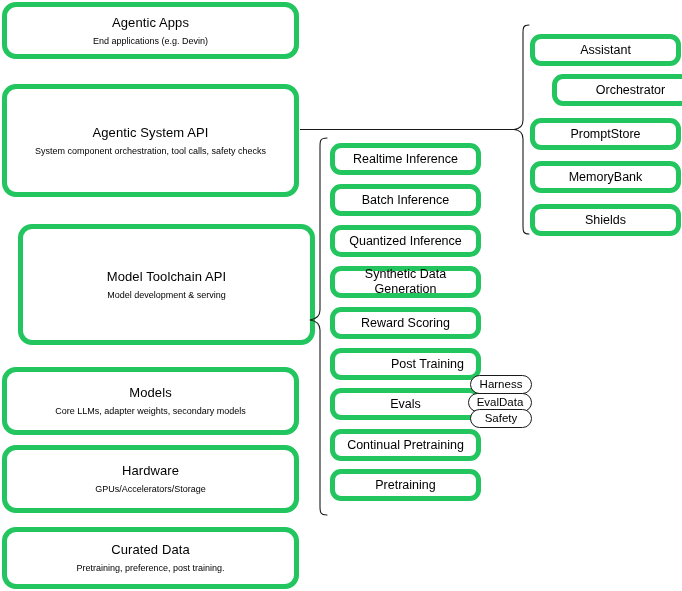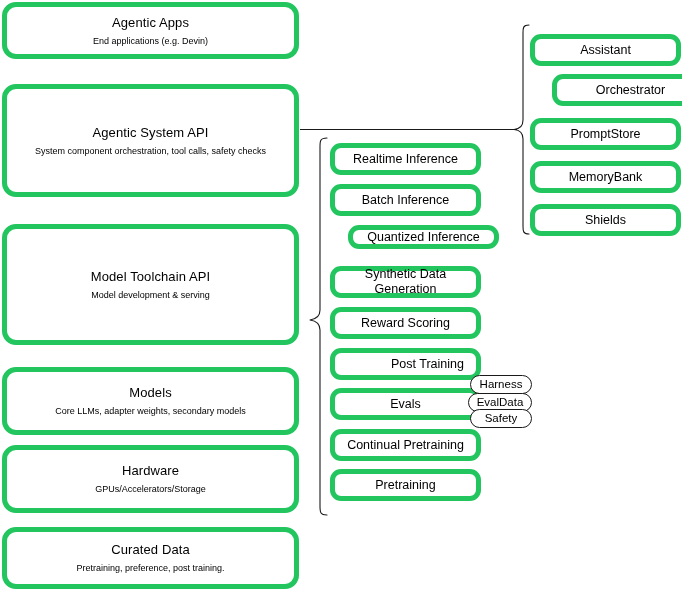--- a/index.html
+++ b/index.html
@@ -109,21 +109,21 @@
   <div class="box layer" style="left:2px; top:2px; width:297px; height:57px;">
     <span class="title">Agentic Apps</span>
     <span class="subtitle">End applications (e.g. Devin)</span>
   </div>
 
   <div class="box layer" style="left:2px; top:84px; width:297px; height:113px;">
     <span class="title">Agentic System API</span>
     <span class="subtitle">System component orchestration, tool calls, safety checks</span>
   </div>
 
-  <div class="box layer" style="left:2px; top:224px; width:297px; height:121px;">
+  <div class="box layer" style="left:18px; top:224px; width:297px; height:121px;">
     <span class="title">Model Toolchain API</span>
     <span class="subtitle">Model development &amp; serving</span>
   </div>
 
   <div class="box layer" style="left:2px; top:367px; width:297px; height:68px;">
     <span class="title">Models</span>
     <span class="subtitle">Core LLMs, adapter weights, secondary models</span>
   </div>
 
   <div class="box layer" style="left:2px; top:445px; width:297px; height:68px;">
@@ -167,21 +167,21 @@
   </div>
 
   <div class="box chip" style="left:330px; top:143px; width:151px; height:32px;">
     <span class="clabel">Realtime Inference</span>
   </div>
 
   <div class="box chip" style="left:330px; top:184px; width:151px; height:32px;">
     <span class="clabel">Batch Inference</span>
   </div>
 
-  <div class="box chip" style="left:348px; top:225px; width:151px; height:24px;">
+  <div class="box chip" style="left:330px; top:225px; width:151px; height:32px;">
     <span class="clabel">Quantized Inference</span>
   </div>
 
   <div class="box chip" style="left:330px; top:266px; width:151px; height:32px;">
     <span class="clabel">Synthetic Data Generation</span>
   </div>
 
   <div class="box chip" style="left:330px; top:307px; width:151px; height:32px;">
     <span class="clabel">Reward Scoring</span>
   </div>

